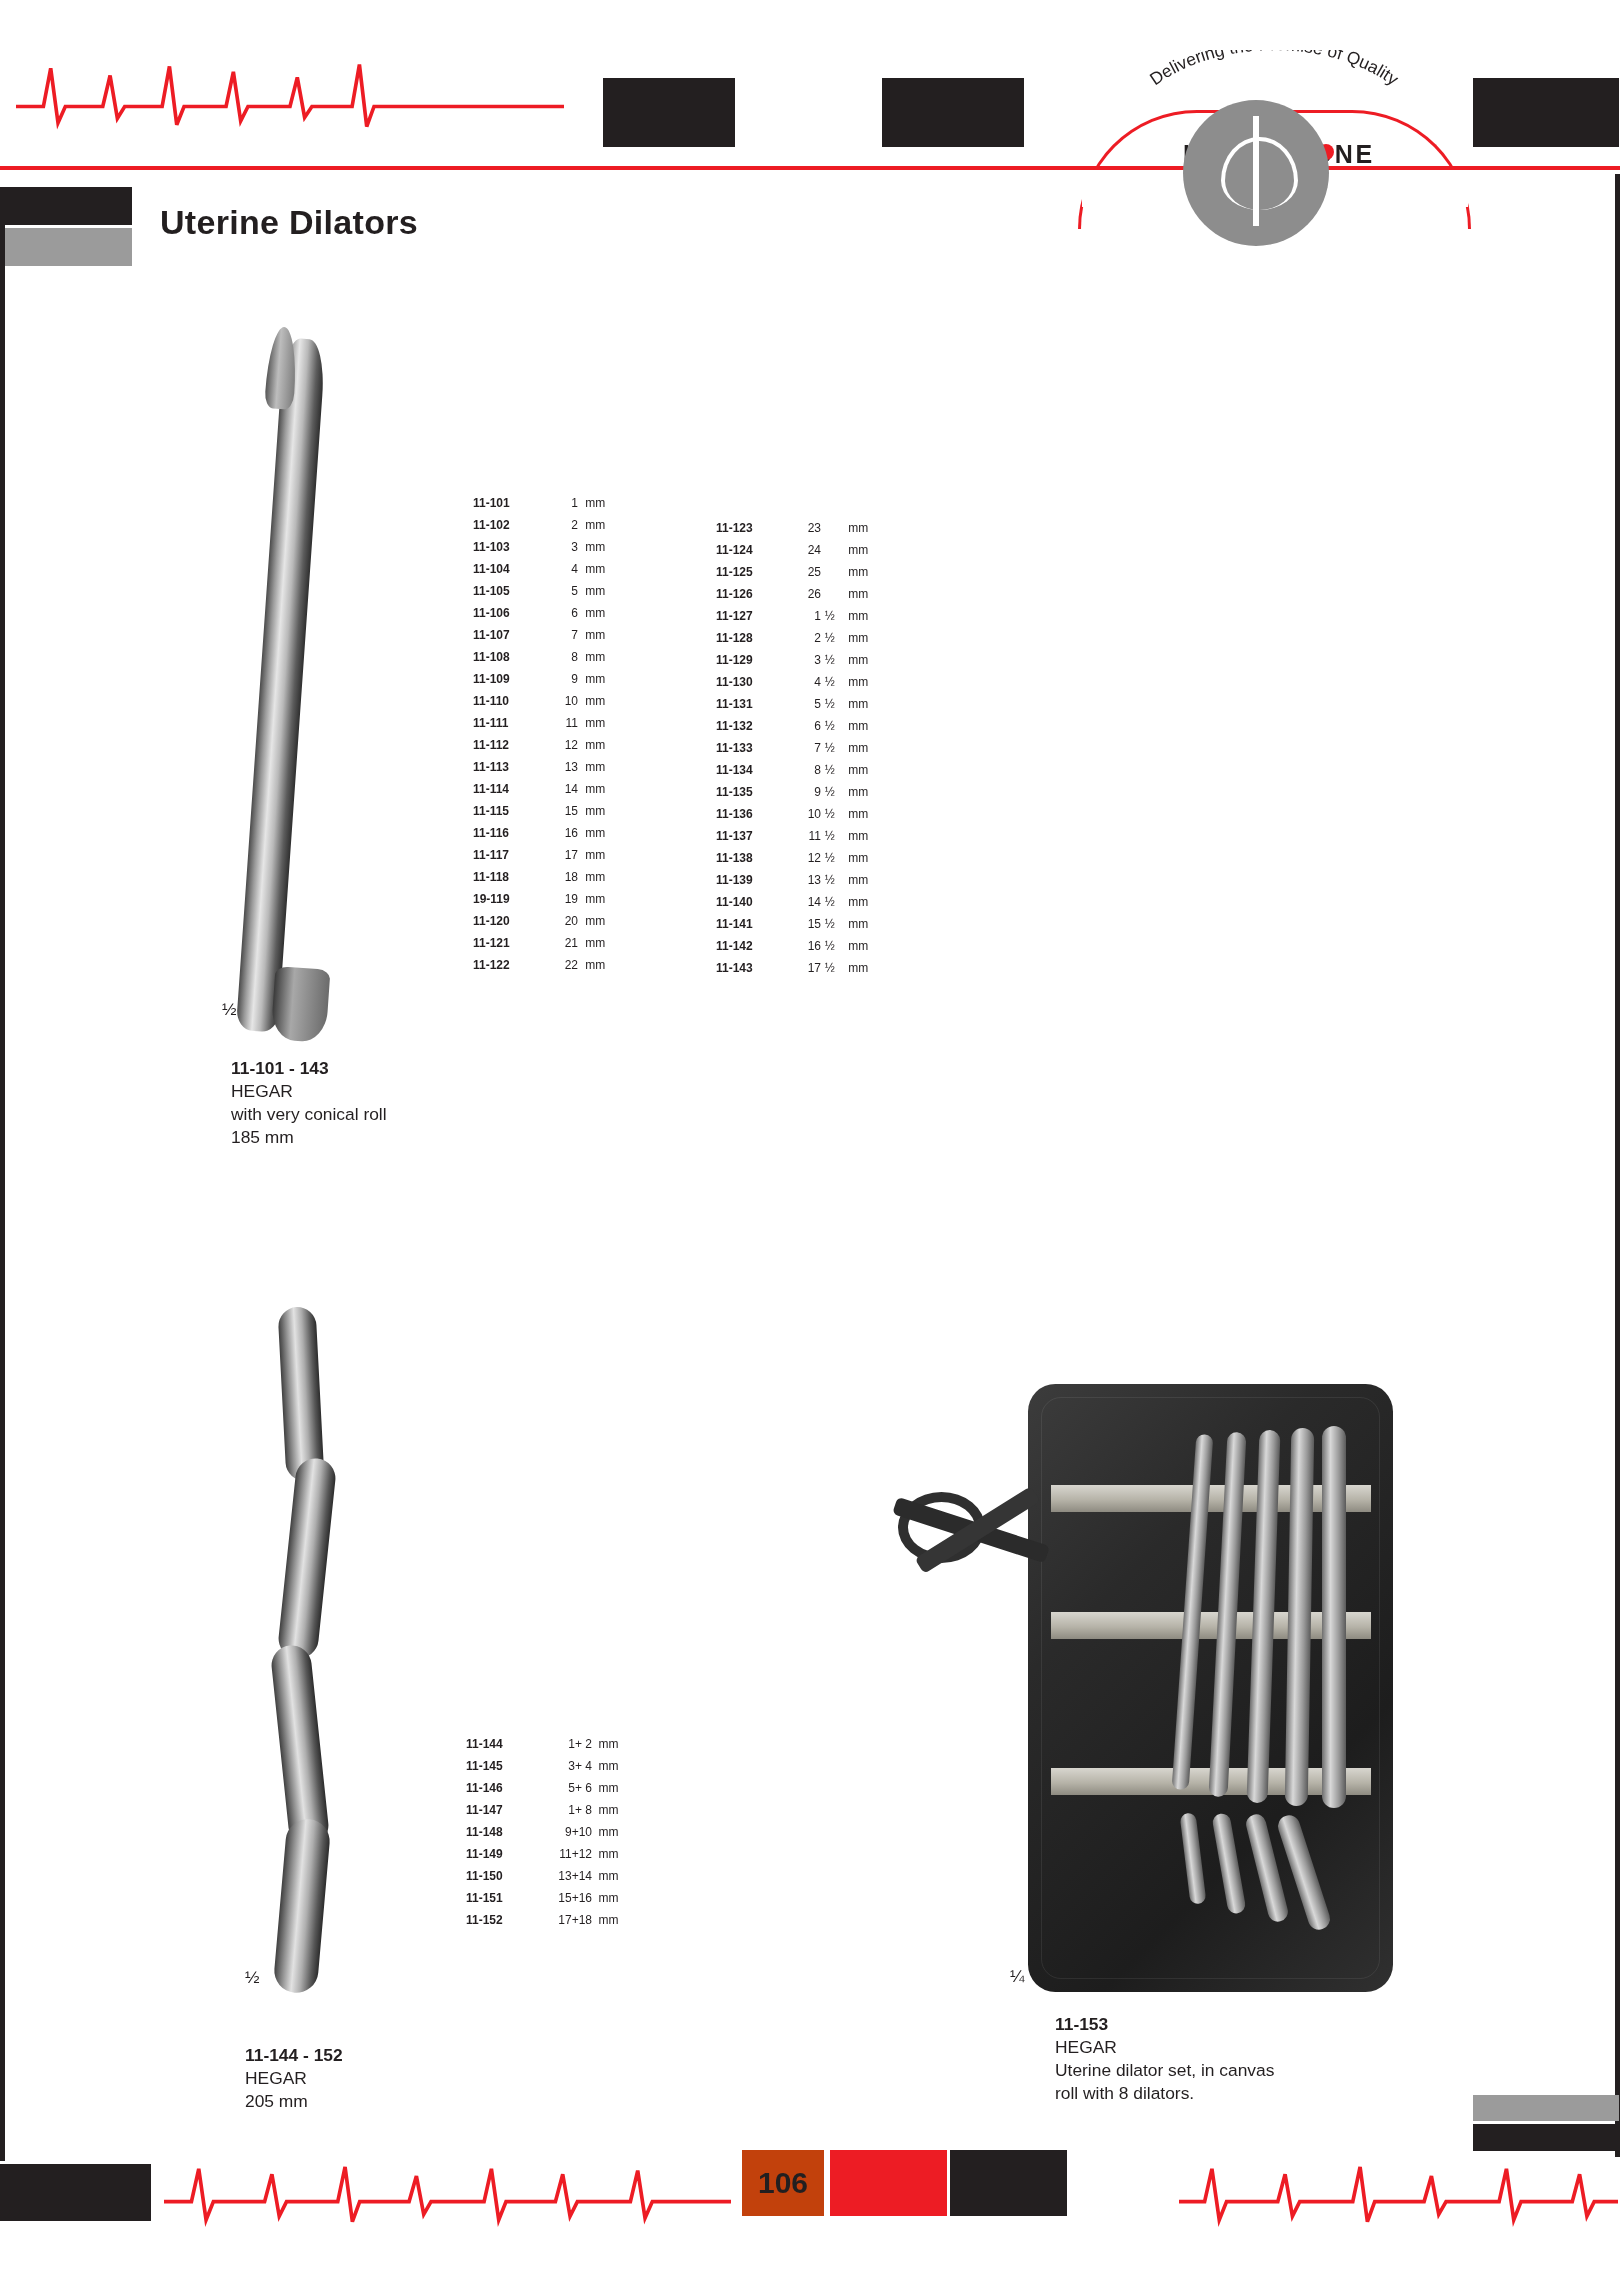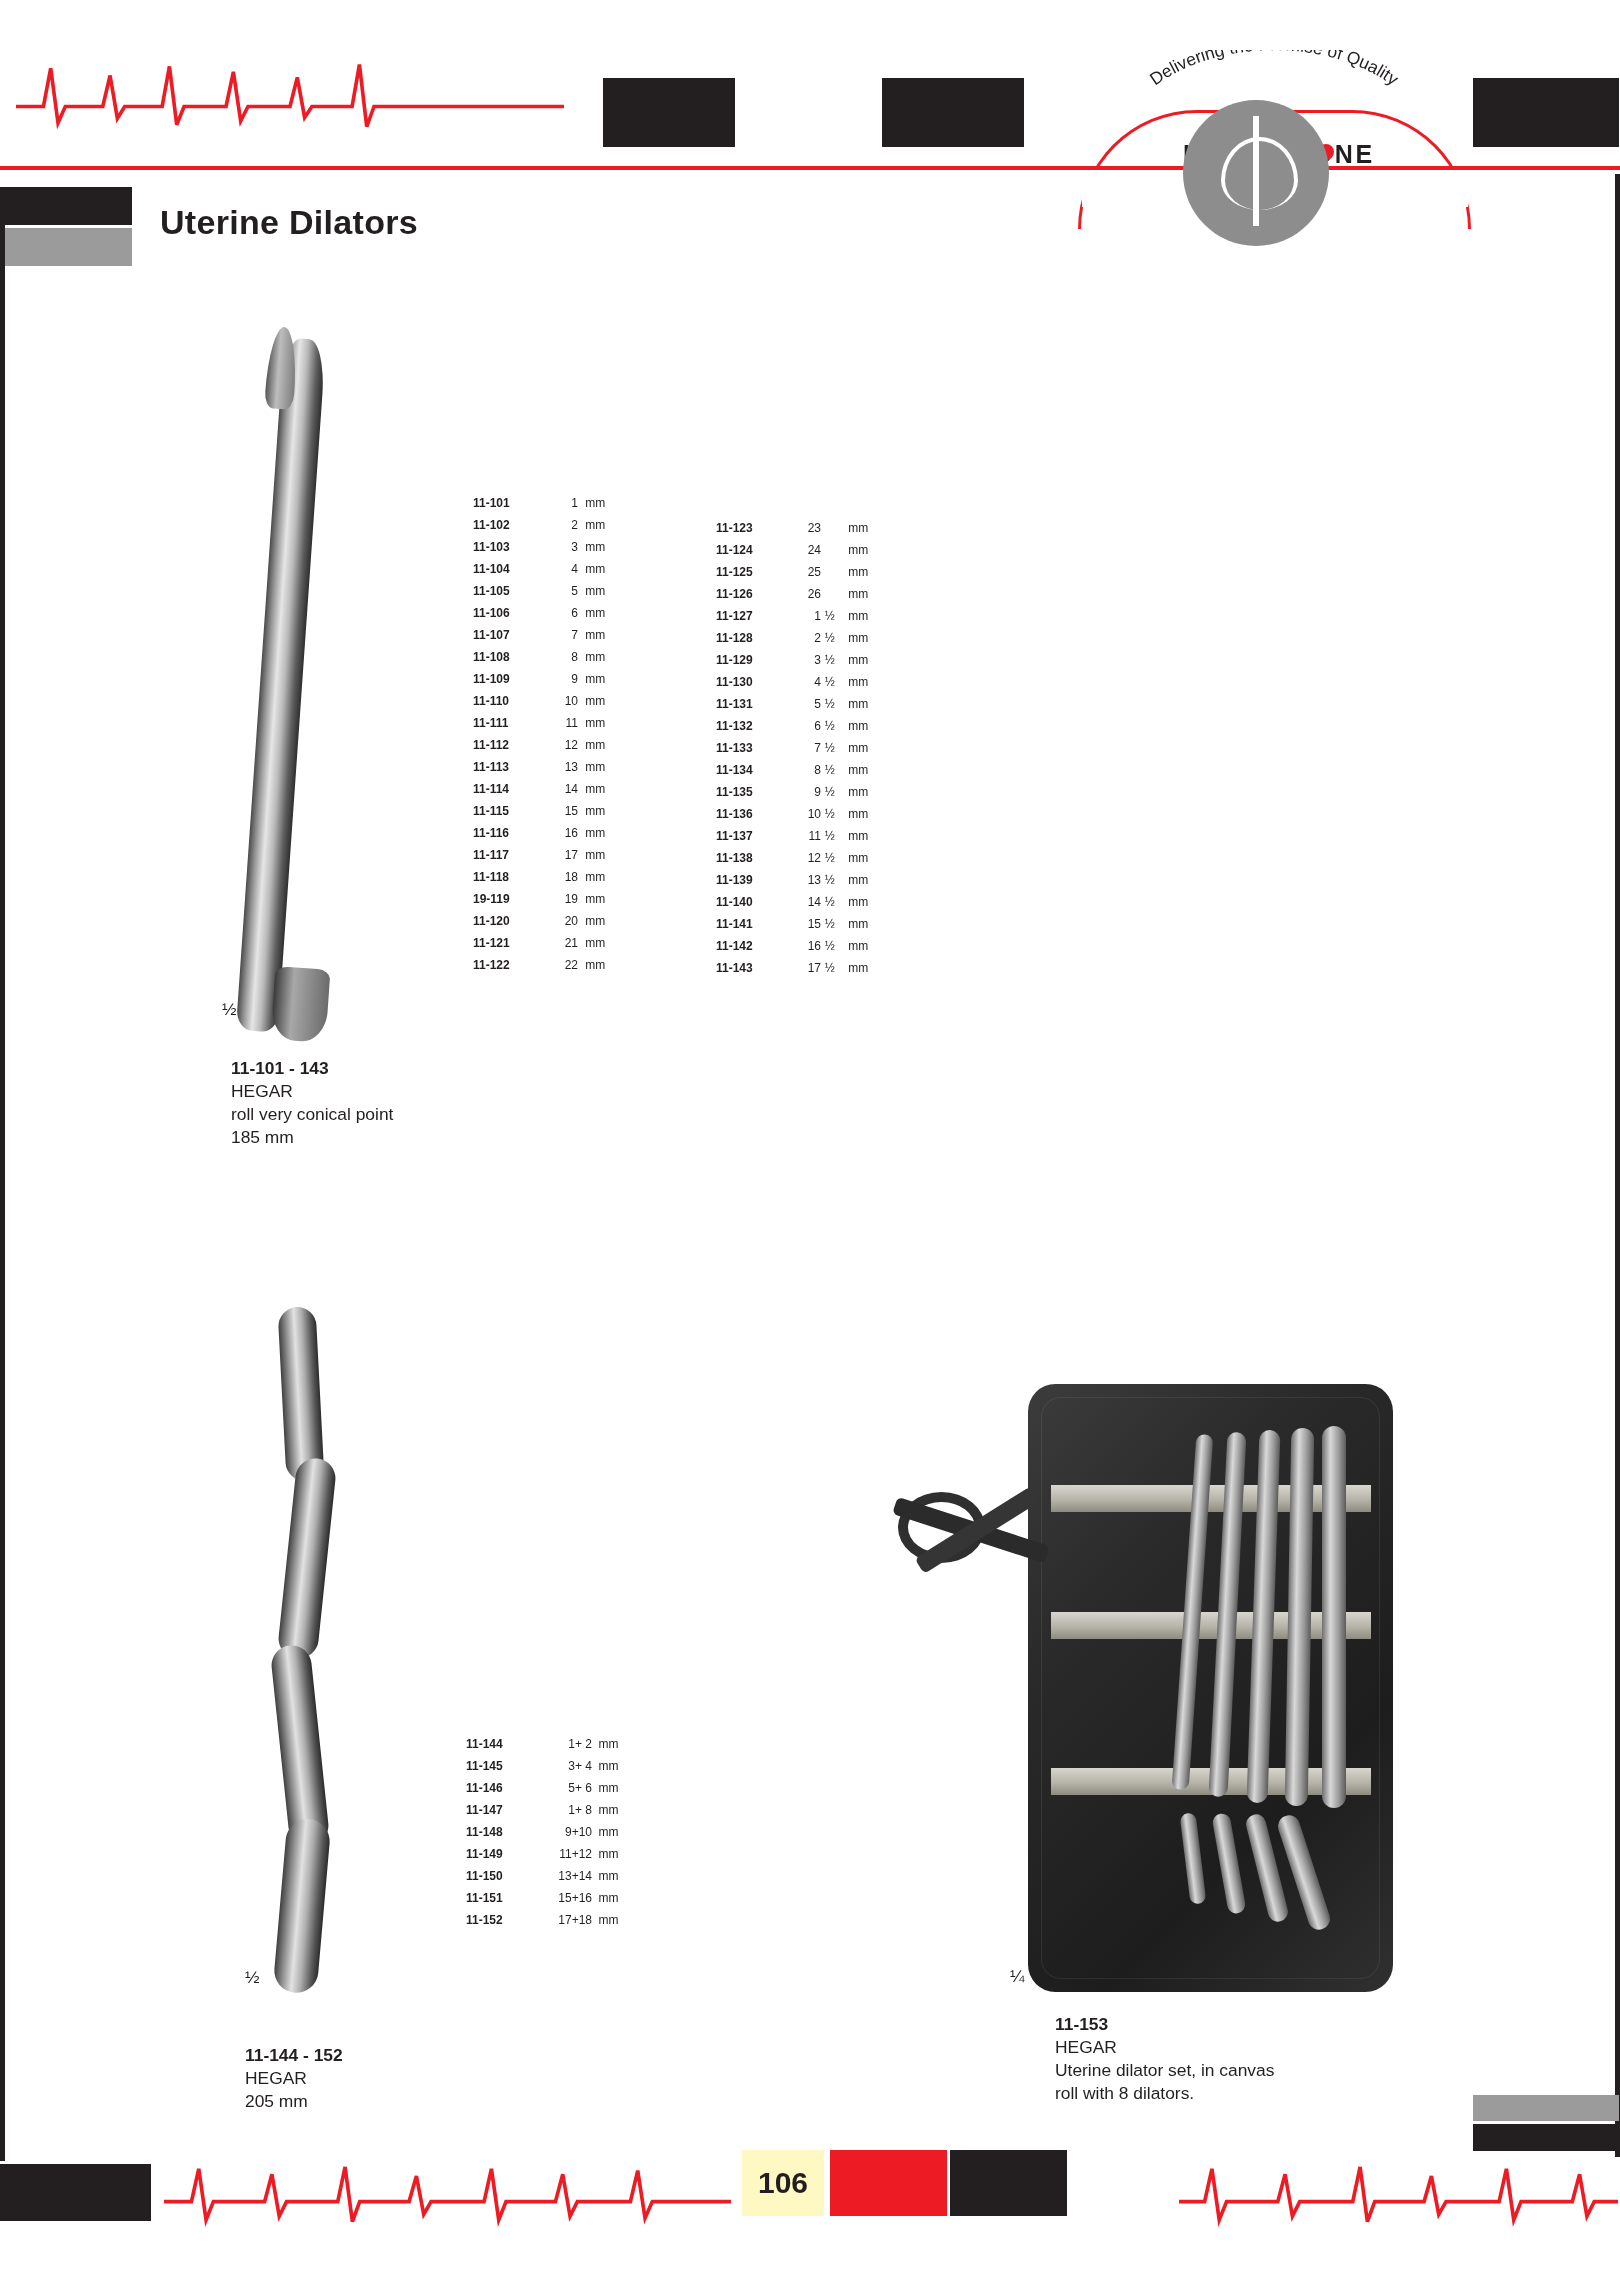--- a/index.html
+++ b/index.html
@@ -157,21 +157,21 @@
   }
   .scale3 { position:absolute; left:1010px; top:1966px; font-size:17.4px; color:#231f20; }
 
   
   .bot-grey { position:absolute; left:1473px; top:2095px; width:146px; height:25.6px; background:#9b9b9b; }
   .bot-dark { position:absolute; left:1473px; top:2124px; width:146px; height:27.4px; background:#231f20; }
   .bot-blk-l { position:absolute; left:0px; top:2164px; width:151px; height:57px; background:#231f20; }
   .ecg-b1 { position:absolute; left:164px; top:2156px; width:567px; height:73px; }
   .ecg-b2 { position:absolute; left:1179px; top:2156px; width:439px; height:73px; }
   .pagenum-box {
-    position:absolute; left:742px; top:2150px; width:82px; height:66px; background:#fef9c3;
+    position:absolute; left:742px; top:2150px; width:82px; height:66px; background:#c2410c;
     display:flex; align-items:center; justify-content:center;
   }
   .pagenum { font-size:30px; font-weight:bold; color:#231f20; }
   .bot-red { position:absolute; left:830px; top:2150px; width:117px; height:66px; background:#ed1c24; }
   .bot-blk2 { position:absolute; left:950px; top:2150px; width:117px; height:66px; background:#231f20; }
 </style>
 </head>
 <body>
 
 <div class="top-band">
@@ -261,21 +261,21 @@
     <div class="row"><span class="code">11-139</span><span class="num">13</span><span class="half">½</span><span class="unit">mm</span></div>
     <div class="row"><span class="code">11-140</span><span class="num">14</span><span class="half">½</span><span class="unit">mm</span></div>
     <div class="row"><span class="code">11-141</span><span class="num">15</span><span class="half">½</span><span class="unit">mm</span></div>
     <div class="row"><span class="code">11-142</span><span class="num">16</span><span class="half">½</span><span class="unit">mm</span></div>
     <div class="row"><span class="code">11-143</span><span class="num">17</span><span class="half">½</span><span class="unit">mm</span></div>
   </div>
 
 <div class="caption" id="cap1">
   <div class="cap-code">11-101 - 143</div>
   <div>HEGAR</div>
-  <div>roll very conical point</div>
+  <div>with very conical roll</div>
   <div>185 mm</div>
 </div>
 
 <div class="instr2">
   <div class="seg s1"></div>
   <div class="seg s2"></div>
   <div class="seg s3"></div>
   <div class="seg s4"></div>
 </div>
 <div class="scale2">½</div>

